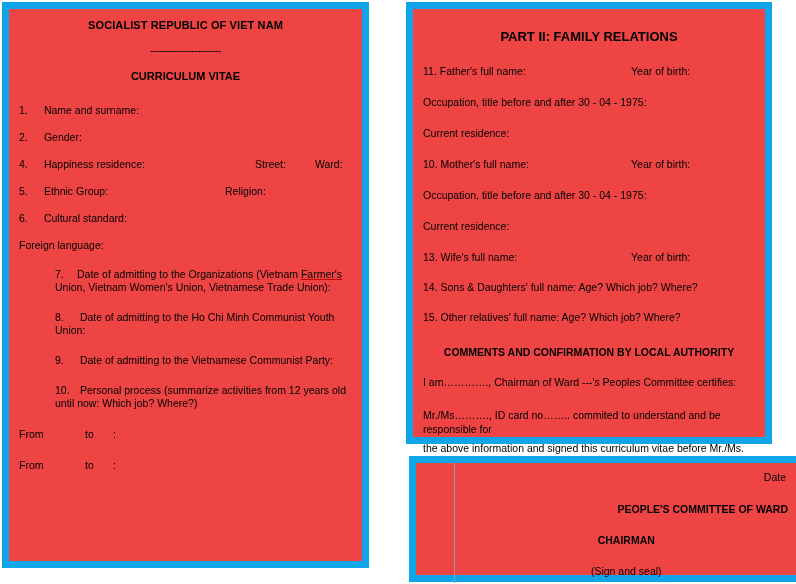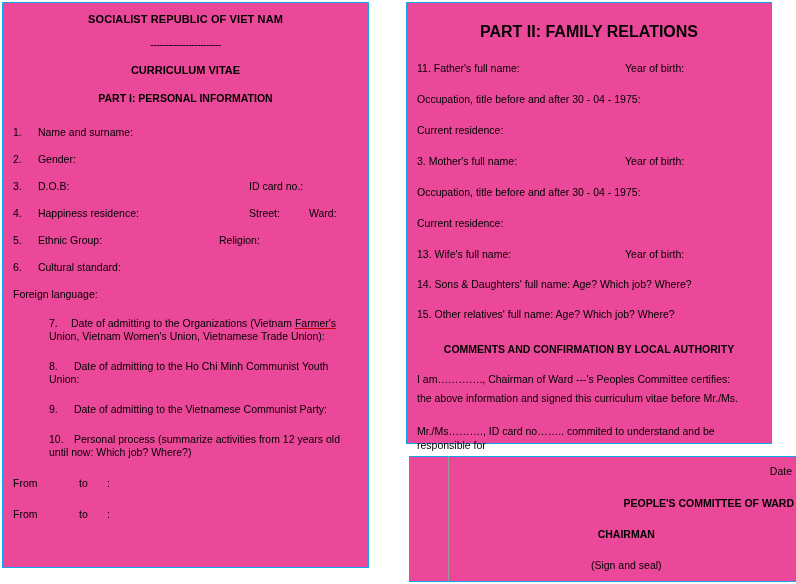--- a/index.html
+++ b/index.html
@@ -14,22 +14,22 @@
   #page {
     position: relative;
     width: 796px;
     height: 584px;
     background: #ffffff;
   }
 
   
   .panel {
     position: absolute;
-    border: 1px solid #0ea5e9;
-    background: #ec4899;
+    border: 7px solid #0ea5e9;
+    background: #ef4444;
   }
   #left-panel {
     left: 2px;
     top: 2px;
     width: 367px;
     height: 566px;
     padding: 8px 10px 6px 10px;
   }
   #right-panel-top {
     left: 406px;
@@ -104,21 +104,21 @@
   }
 
   .underline-red {
     text-decoration: underline;
     text-decoration-color: #c00000;
     text-decoration-thickness: 1px;
   }
 
   
   #right-panel-top .rhdr {
-    font-size: 16px;
+    font-size: 13px;
     font-weight: bold;
     text-align: center;
     margin: 8px 0 0 0;
   }
   #right-panel-top .sub-hdr {
     font-size: 10.5px;
     font-weight: bold;
     text-align: center;
     margin-top: 22px;
   }
@@ -180,37 +180,31 @@
 </head>
 <body>
 
 <div id="page">
 
   <div class="panel" id="left-panel">
 
     <div class="hdr1">SOCIALIST REPUBLIC OF VIET NAM</div>
     <div class="dashes">------------------------</div>
     <div class="hdr3">CURRICULUM VITAE</div>
-    <div class="hdr4">PART I: PERSONAL INFORMATION</div>
 
     <div class="line" style="margin-top:22px;">
       <span class="num">1.</span>
       <span>Name and surname:</span>
     </div>
 
     <div class="line">
       <span class="num">2.</span>
       <span>Gender:</span>
     </div>
 
-    <div class="line">
-      <span class="num">3.</span>
-      <span>D.O.B:</span>
-      <span class="col2" style="left:236px;top:0;">ID card no.:</span>
-    </div>
 
     <div class="line">
       <span class="num">4.</span>
       <span>Happiness residence:</span>
       <span class="col2" style="left:236px;top:0;">Street:</span>
       <span class="col2" style="left:296px;top:0;">Ward:</span>
     </div>
 
 
     <div class="line">
@@ -271,21 +265,21 @@
 
     <div class="rline">
       <span>Occupation, title before and after 30 - 04 - 1975:</span>
     </div>
 
     <div class="rline">
       <span>Current residence:</span>
     </div>
 
     <div class="rline">
-      <span>3.  Mother's  full name:</span>
+      <span>10.  Mother's  full name:</span>
       <span class="yob">Year of birth:</span>
     </div>
 
     <div class="rline">
       <span>Occupation, title before and after 30 - 04 - 1975:</span>
     </div>
 
     <div class="rline">
       <span>Current residence:</span>
     </div>
@@ -302,26 +296,26 @@
     <div class="rline tight" style="margin-top:16px;">
       <span>15. Other relatives' full name: Age? Which job? Where?</span>
     </div>
 
     <div class="sub-hdr">COMMENTS AND CONFIRMATION BY LOCAL AUTHORITY</div>
 
     <div class="rline" style="margin-top:17px;">
       <span>I am…………., Chairman of Ward ---'s Peoples Committee certifies:</span>
     </div>
 
+    <div class="rline" style="margin-top:19px;">
+      <span>Mr./Ms………., ID card no…….. commited to understand and be responsible for</span>
+    </div>
+
     <div class="rline" style="margin-top:5px;">
       <span>the above information and signed this curriculum vitae before Mr./Ms.</span>
-    </div>
-
-    <div class="rline" style="margin-top:19px;">
-      <span>Mr./Ms………., ID card no…….. commited to understand and be responsible for</span>
     </div>
 
     <div class="rline" style="margin-top:5px;">
       <span>, the profiles receiver.</span>
     </div>
 
     <div class="rline" style="margin-top:18px;">
       <span>Certification no.:      , book no.:</span>
     </div>
 

